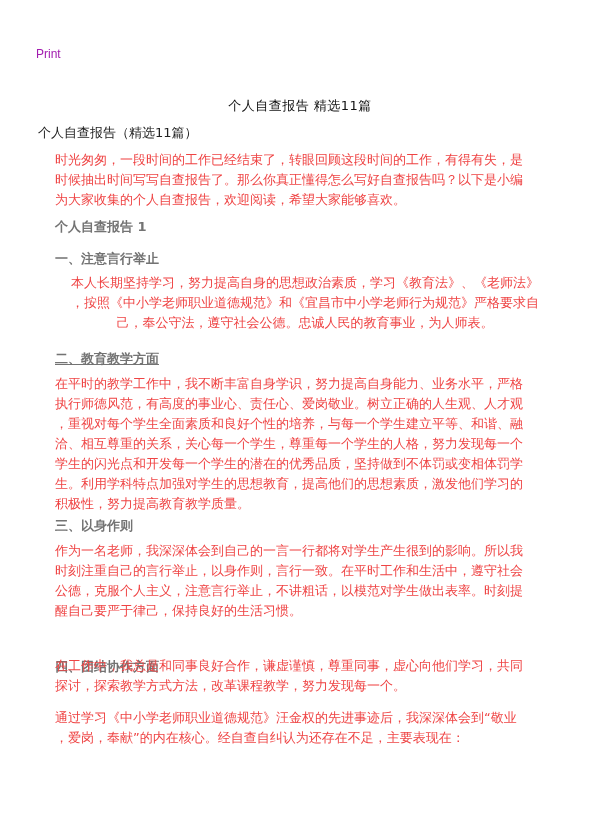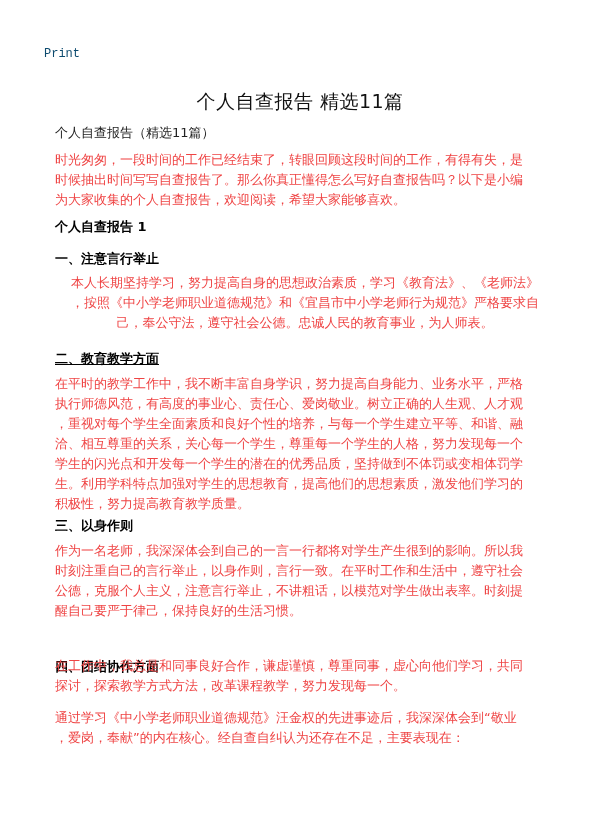--- a/index.html
+++ b/index.html
@@ -2,41 +2,41 @@
 <html><head>
   <meta charset="utf-8">
   <style>
     html, body { margin: 0; padding: 0; background: #ffffff; }
     body {
       width: 600px; height: 828px; position: relative; overflow: hidden;
       font-family: "DejaVu Sans", "Liberation Sans", sans-serif;
       color: #111111;
     }
     .print-label {
-      position: absolute; left: 44px; top: 47px;
-      font-family: Liberation Mono, monospace;
-      font-size: 12px; color: #0c4a6e;
+      position: absolute; left: 36px; top: 47px;
+      font-family: Liberation Sans, sans-serif;
+      font-size: 12px; color: #a21caf;
     }
     .doc-title {
       position: absolute; left: 0; right: 0; top: 81px;
-      text-align: center; font-size: 19px; font-weight: normal; margin: 8px; color: #111;
+      text-align: center; font-size: 13px; font-weight: normal; margin: 16px; color: #111;
       letter-spacing: 0.5px;
     }
     .doc-subtitle {
-      position: absolute; left: 55px; top: 124px;
+      position: absolute; left: 38px; top: 124px;
       font-size: 13px; color: #222;
     }
     .para {
       position: absolute; left: 55px; width: 500px;
       font-size: 13px; line-height: 20px; margin: 0; color: #ef4444;
       white-space: pre-line;
     }
     .heading {
       position: absolute; left: 55px;
-      font-size: 13px; font-weight: bold; margin: 0; color: #000000;
+      font-size: 13px; font-weight: bold; margin: 0; color: #737373;
     }
   </style>
 </head>
 <body>
 
 <div class="print-label">Print</div>
 
 <h1 class="doc-title">个人自查报告 精选11篇</h1>
 
 <div class="doc-subtitle">个人自查报告（精选11篇）</div>

